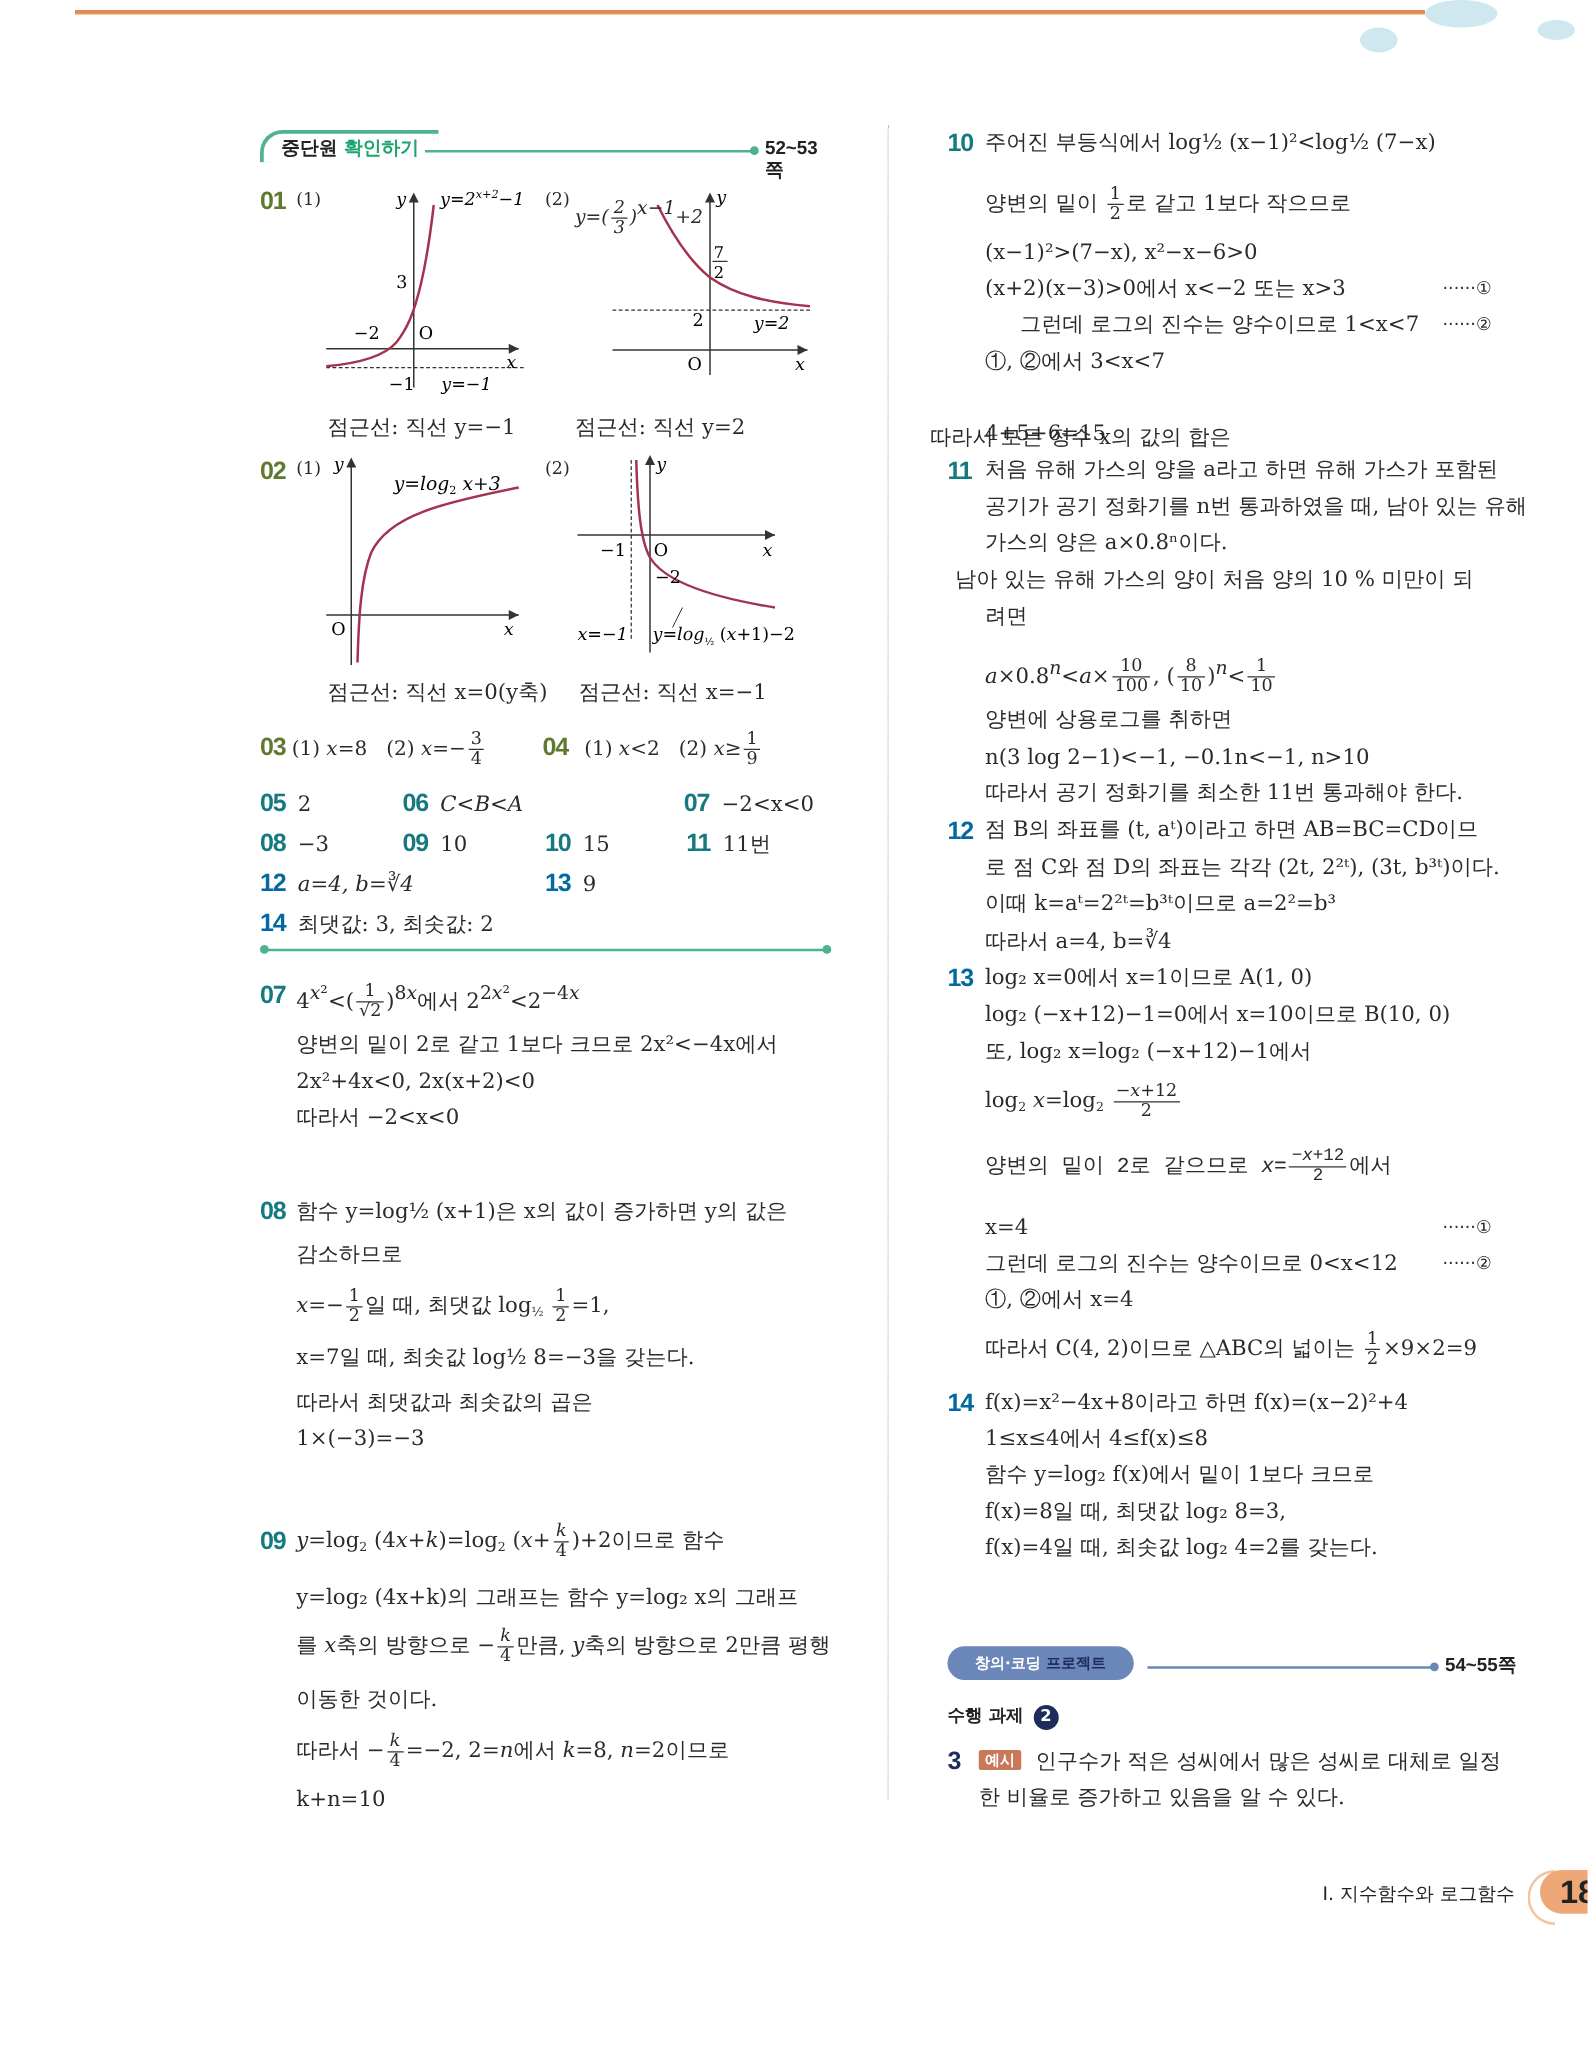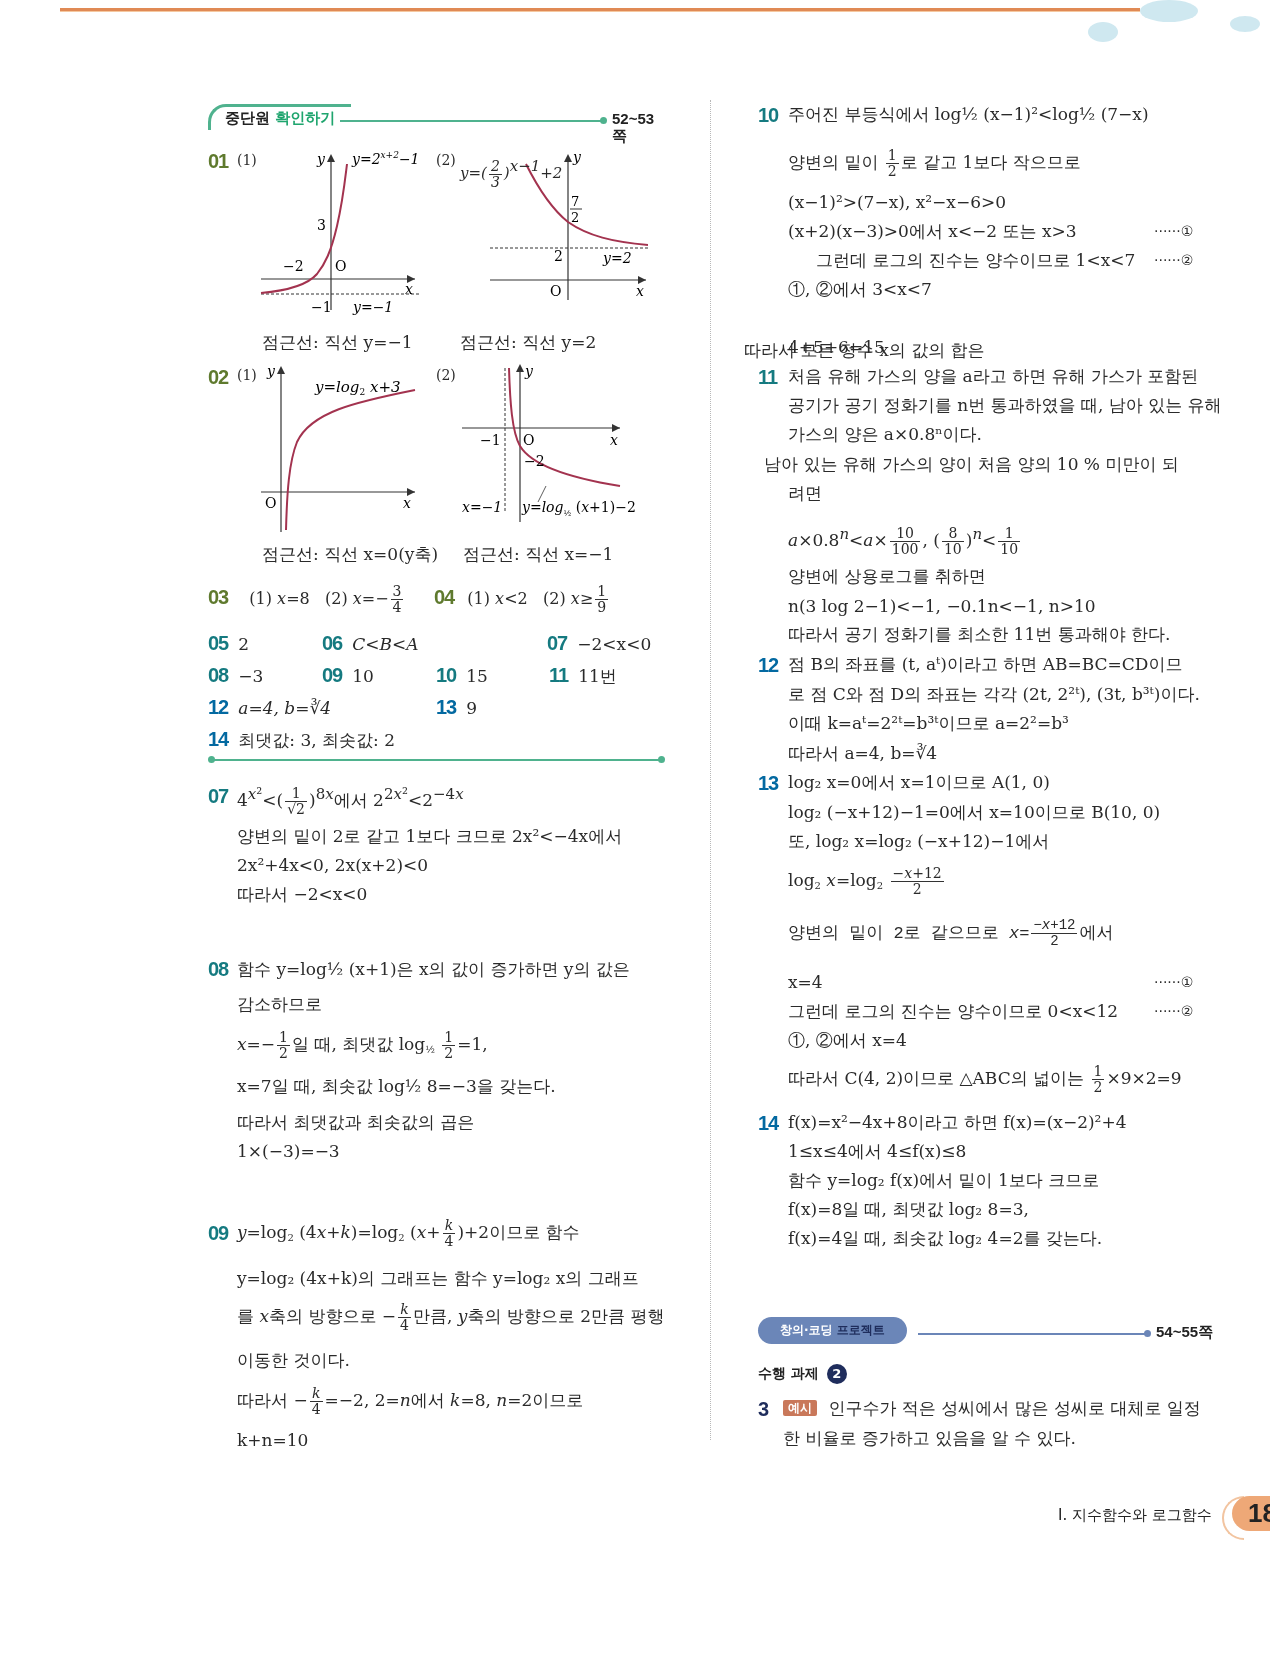--- a/index.html
+++ b/index.html
@@ -136,21 +136,21 @@
   <text x="64" y="104" font-size="14">−2</text>
   <text x="2" y="150" font-size="14" font-style="italic">x=−1</text>
   <text x="62" y="150" font-size="14" font-style="italic">y=log<tspan font-size="8" dy="4" font-style="normal">½</tspan><tspan dy="-4" font-style="normal"> (</tspan><tspan>x</tspan><tspan font-style="normal">+1)−2</tspan></text>
 </svg>
 
 <div class="abs line" style="left:262px;top:540px;">점근선: 직선 x=0(y축)</div>
 <div class="abs line" style="left:463px;top:540px;">점근선: 직선 x=−1</div>
 
 <div class="abs" style="left:208px;top:584px;">
   <span class="num c-olive">03</span>
-  <span class="line small" style="font-size:16px;margin-left:16px;">(1) <i>x</i>=8 &nbsp;&nbsp;(2) <i>x</i>=−<span class="frac"><span class="n">3</span><span class="d">4</span></span></span>
+  <span class="line small" style="font-size:16px;margin-left:0;">(1) <i>x</i>=8 &nbsp;&nbsp;(2) <i>x</i>=−<span class="frac"><span class="n">3</span><span class="d">4</span></span></span>
 </div>
 <div class="abs" style="left:434px;top:584px;">
   <span class="num c-olive">04</span>
   <span class="line small" style="font-size:16px;margin-left:8px;">(1) <i>x</i>&lt;2 &nbsp;&nbsp;(2) <i>x</i>≥<span class="frac"><span class="n">1</span><span class="d">9</span></span></span>
 </div>
 
 <div class="abs" style="left:208px;top:630px;"><span class="num c-teal">05</span><span class="line" style="margin-left:10px;">2</span></div>
 <div class="abs" style="left:322px;top:630px;"><span class="num c-teal">06</span><span class="line" style="margin-left:10px;font-style:italic;">C&lt;B&lt;A</span></div>
 <div class="abs" style="left:547px;top:630px;"><span class="num c-teal">07</span><span class="line" style="margin-left:10px;">−2&lt;x&lt;0</span></div>
 

